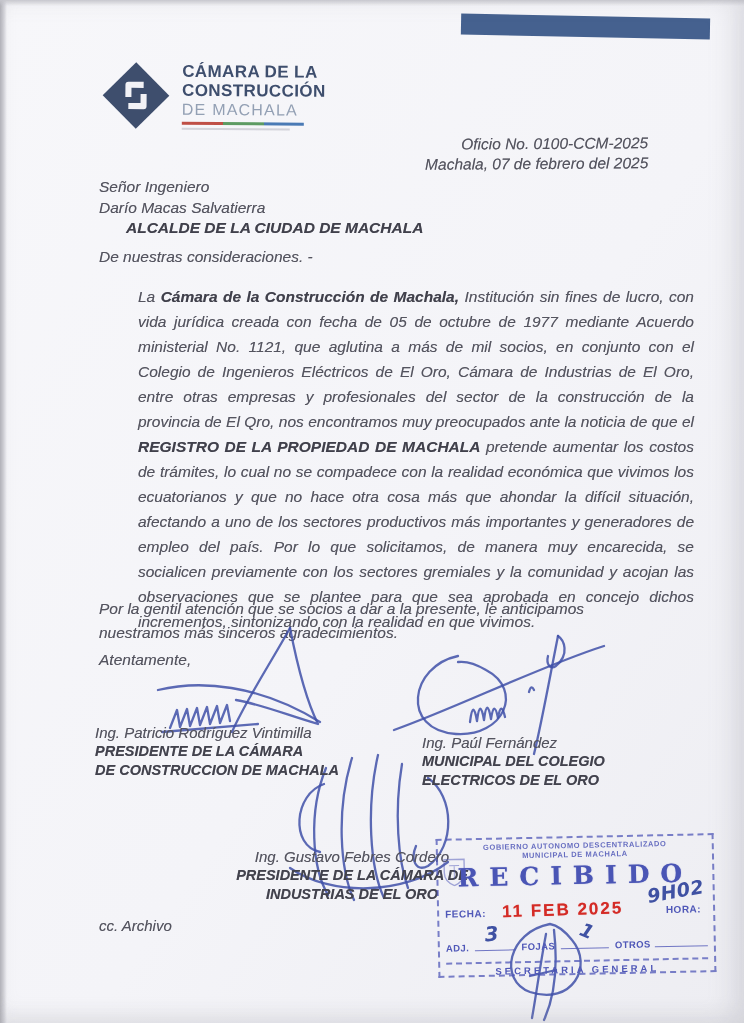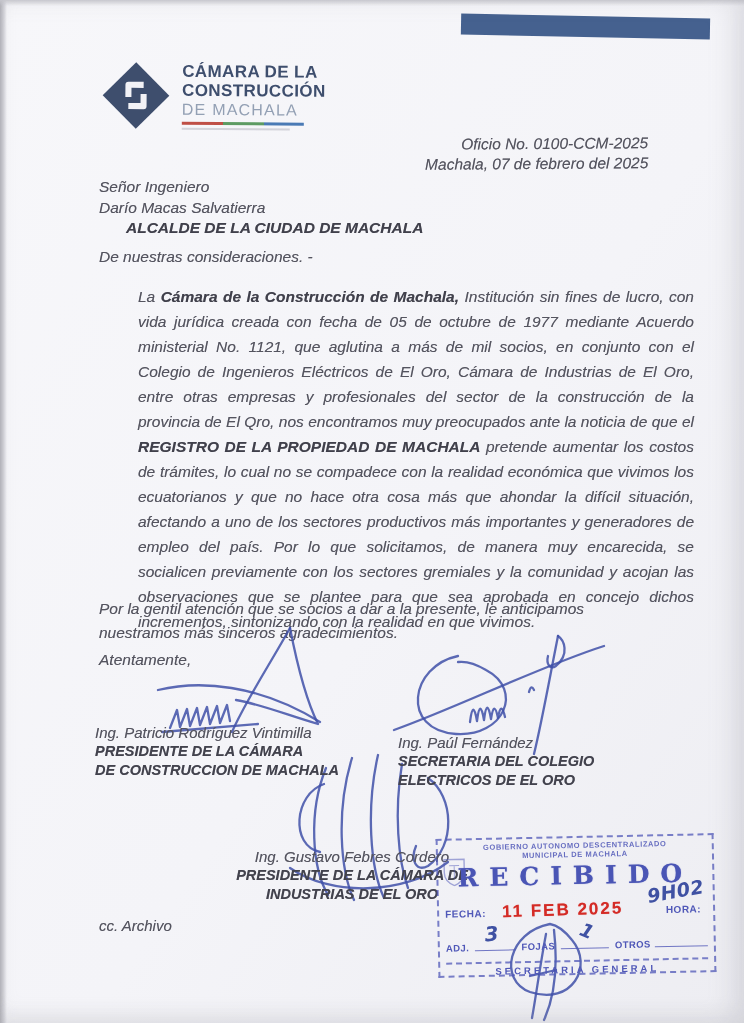--- a/index.html
+++ b/index.html
@@ -37,21 +37,21 @@
   .addr .bold{font-weight:bold;color:#40404b;margin-left:27px;}
   .salut{position:absolute;left:99px;top:248px;font-size:15.5px;}
   .para1{position:absolute;left:99px;top:284px;width:556px;font-size:15.5px;line-height:25px;text-align:justify;margin-left:39px;}
   .para2{position:absolute;left:99px;top:597px;width:556px;font-size:15.5px;line-height:24px;}
   .closing{position:absolute;left:99px;top:651px;font-size:15.5px;}
 
   .sigblock{position:absolute;font-size:15px;line-height:19px;}
   .sigblock .name{font-size:15px;}
   .sigblock .title{font-weight:bold;font-style:italic;color:#42424d;font-size:14.5px;}
   .sig-left{left:95px;top:723px;}
-  .sig-right{left:398px;top:733px;}
+  .sig-right{left:422px;top:733px;}
   .sig-mid{left:232px;top:847px;width:240px;text-align:center;}
   .cc{position:absolute;left:99px;top:917px;font-size:15px;}
 
   .sig-svg{position:absolute;pointer-events:none;}
   .sig-svg path{fill:none;stroke:#4050a8;stroke-width:2.3;stroke-linecap:round;stroke-linejoin:round;opacity:.85;}
 
   
   .stamp{position:absolute;left:437px;top:836px;width:278px;height:139px;
     border:2px dashed rgba(80,88,184,.75);transform:rotate(-1.2deg);
     color:#5058b8;box-sizing:border-box;padding:3px 6px 0 6px;}
@@ -149,21 +149,21 @@
     <path d="M38 58 L64 52"></path>
   </svg>
 
   <div class="sigblock sig-left typed">
     <div class="name">Ing. Patricio Rodríguez Vintimilla</div>
     <div class="title">PRESIDENTE DE LA CÁMARA</div>
     <div class="title">DE CONSTRUCCION DE MACHALA</div>
   </div>
   <div class="sigblock sig-right typed">
     <div class="name">Ing. Paúl Fernández</div>
-    <div class="title">SECRETARIA DEL COLEGIO</div>
+    <div class="title">MUNICIPAL DEL COLEGIO</div>
     <div class="title">ELECTRICOS DE EL ORO</div>
   </div>
   <div class="sigblock sig-mid typed">
     <div class="name">Ing. Gustavo Febres Cordero</div>
     <div class="title">PRESIDENTE DE LA CÁMARA DE</div>
     <div class="title">INDUSTRIAS DE EL ORO</div>
   </div>
 
   <div class="cc typed">cc. Archivo</div>
 

